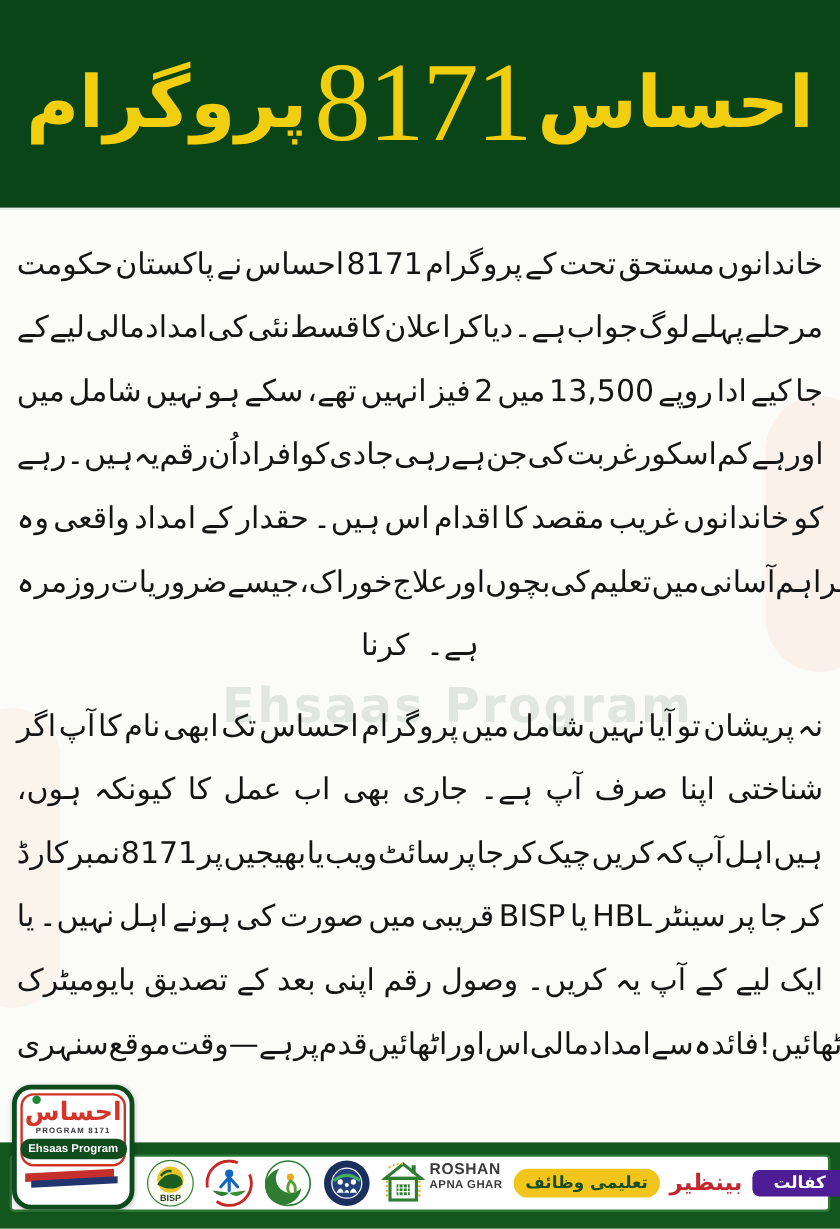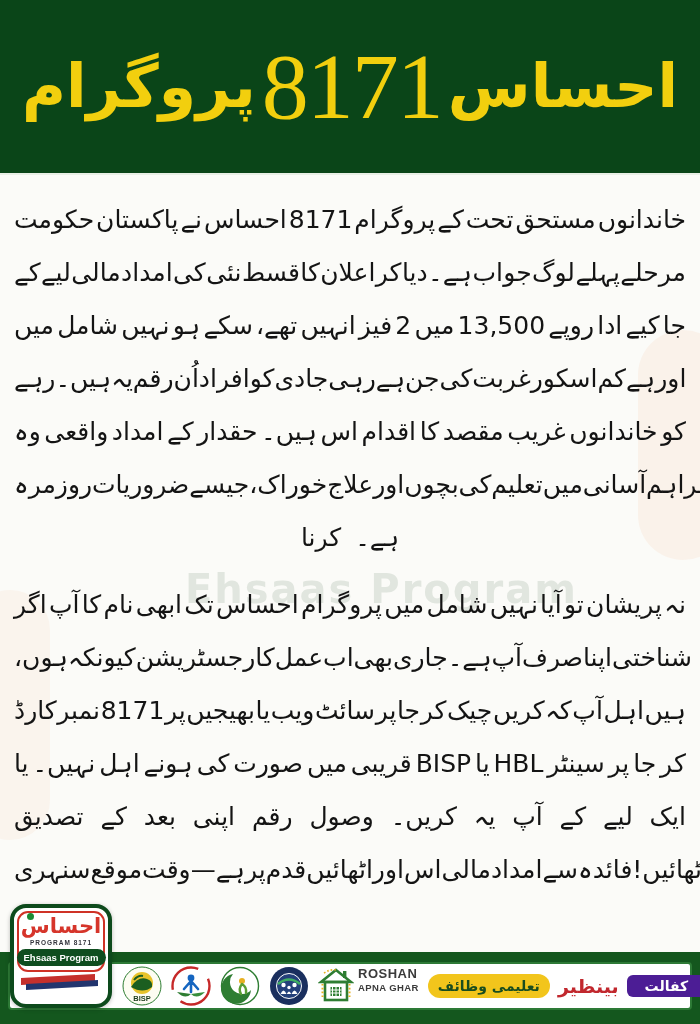--- a/index.html
+++ b/index.html
@@ -221,21 +221,20 @@
           <bdi>شامل</bdi>
           <bdi>نہیں</bdi>
           <bdi>آیا</bdi>
           <bdi>تو</bdi>
           <bdi>پریشان</bdi>
           <bdi>نہ</bdi>
         </div>
       <div class="line">
           <bdi>ہوں،</bdi>
           <bdi>کیونکہ</bdi>
-          <bdi>رجسٹریشن</bdi>
           <bdi>کا</bdi>
           <bdi>عمل</bdi>
           <bdi>اب</bdi>
           <bdi>بھی</bdi>
           <bdi>جاری</bdi>
           <bdi>ہے۔</bdi>
           <bdi>آپ</bdi>
           <bdi>صرف</bdi>
           <bdi>اپنا</bdi>
           <bdi>شناختی</bdi>
@@ -270,20 +269,21 @@
           <bdi>قریبی</bdi>
           <bdi>BISP</bdi>
           <bdi>یا</bdi>
           <bdi>HBL</bdi>
           <bdi>سینٹر</bdi>
           <bdi>پر</bdi>
           <bdi>جا</bdi>
           <bdi>کر</bdi>
         </div>
       <div class="line">
+          <bdi>بایومیٹرک</bdi>
           <bdi>تصدیق</bdi>
           <bdi>کے</bdi>
           <bdi>بعد</bdi>
           <bdi>اپنی</bdi>
           <bdi>رقم</bdi>
           <bdi>وصول</bdi>
           <bdi>کریں۔</bdi>
           <bdi>یہ</bdi>
           <bdi>آپ</bdi>
           <bdi>کے</bdi>

